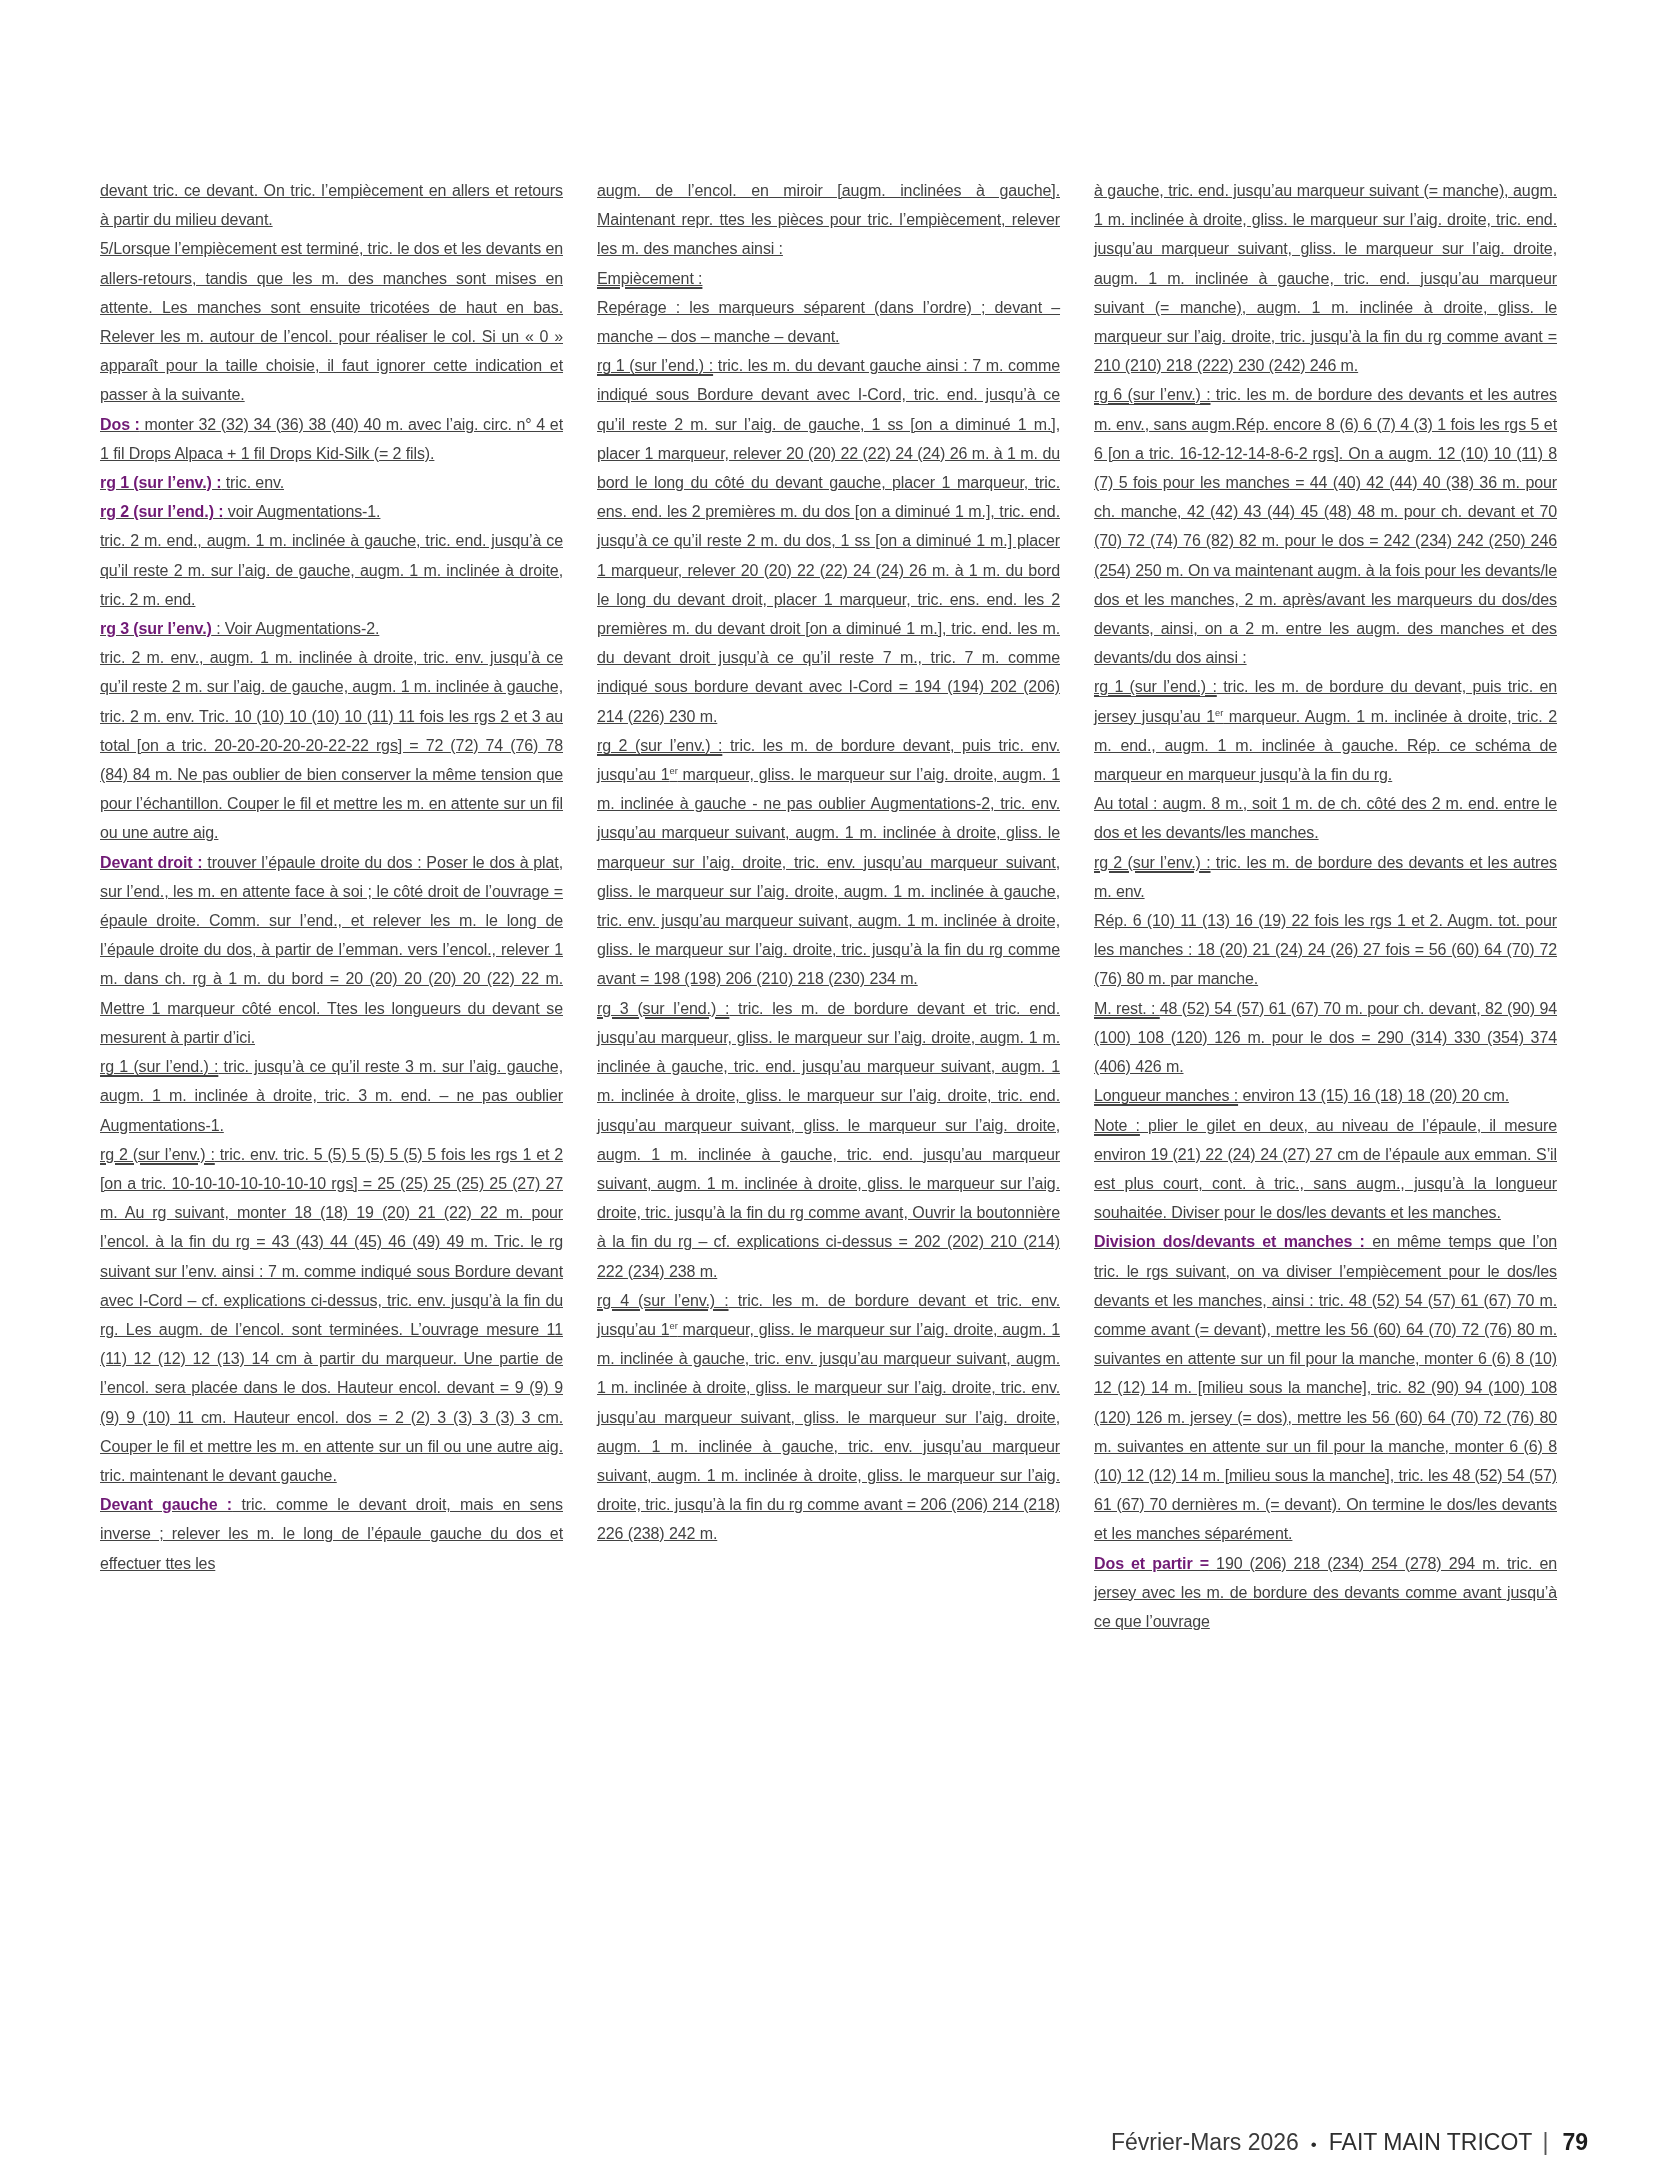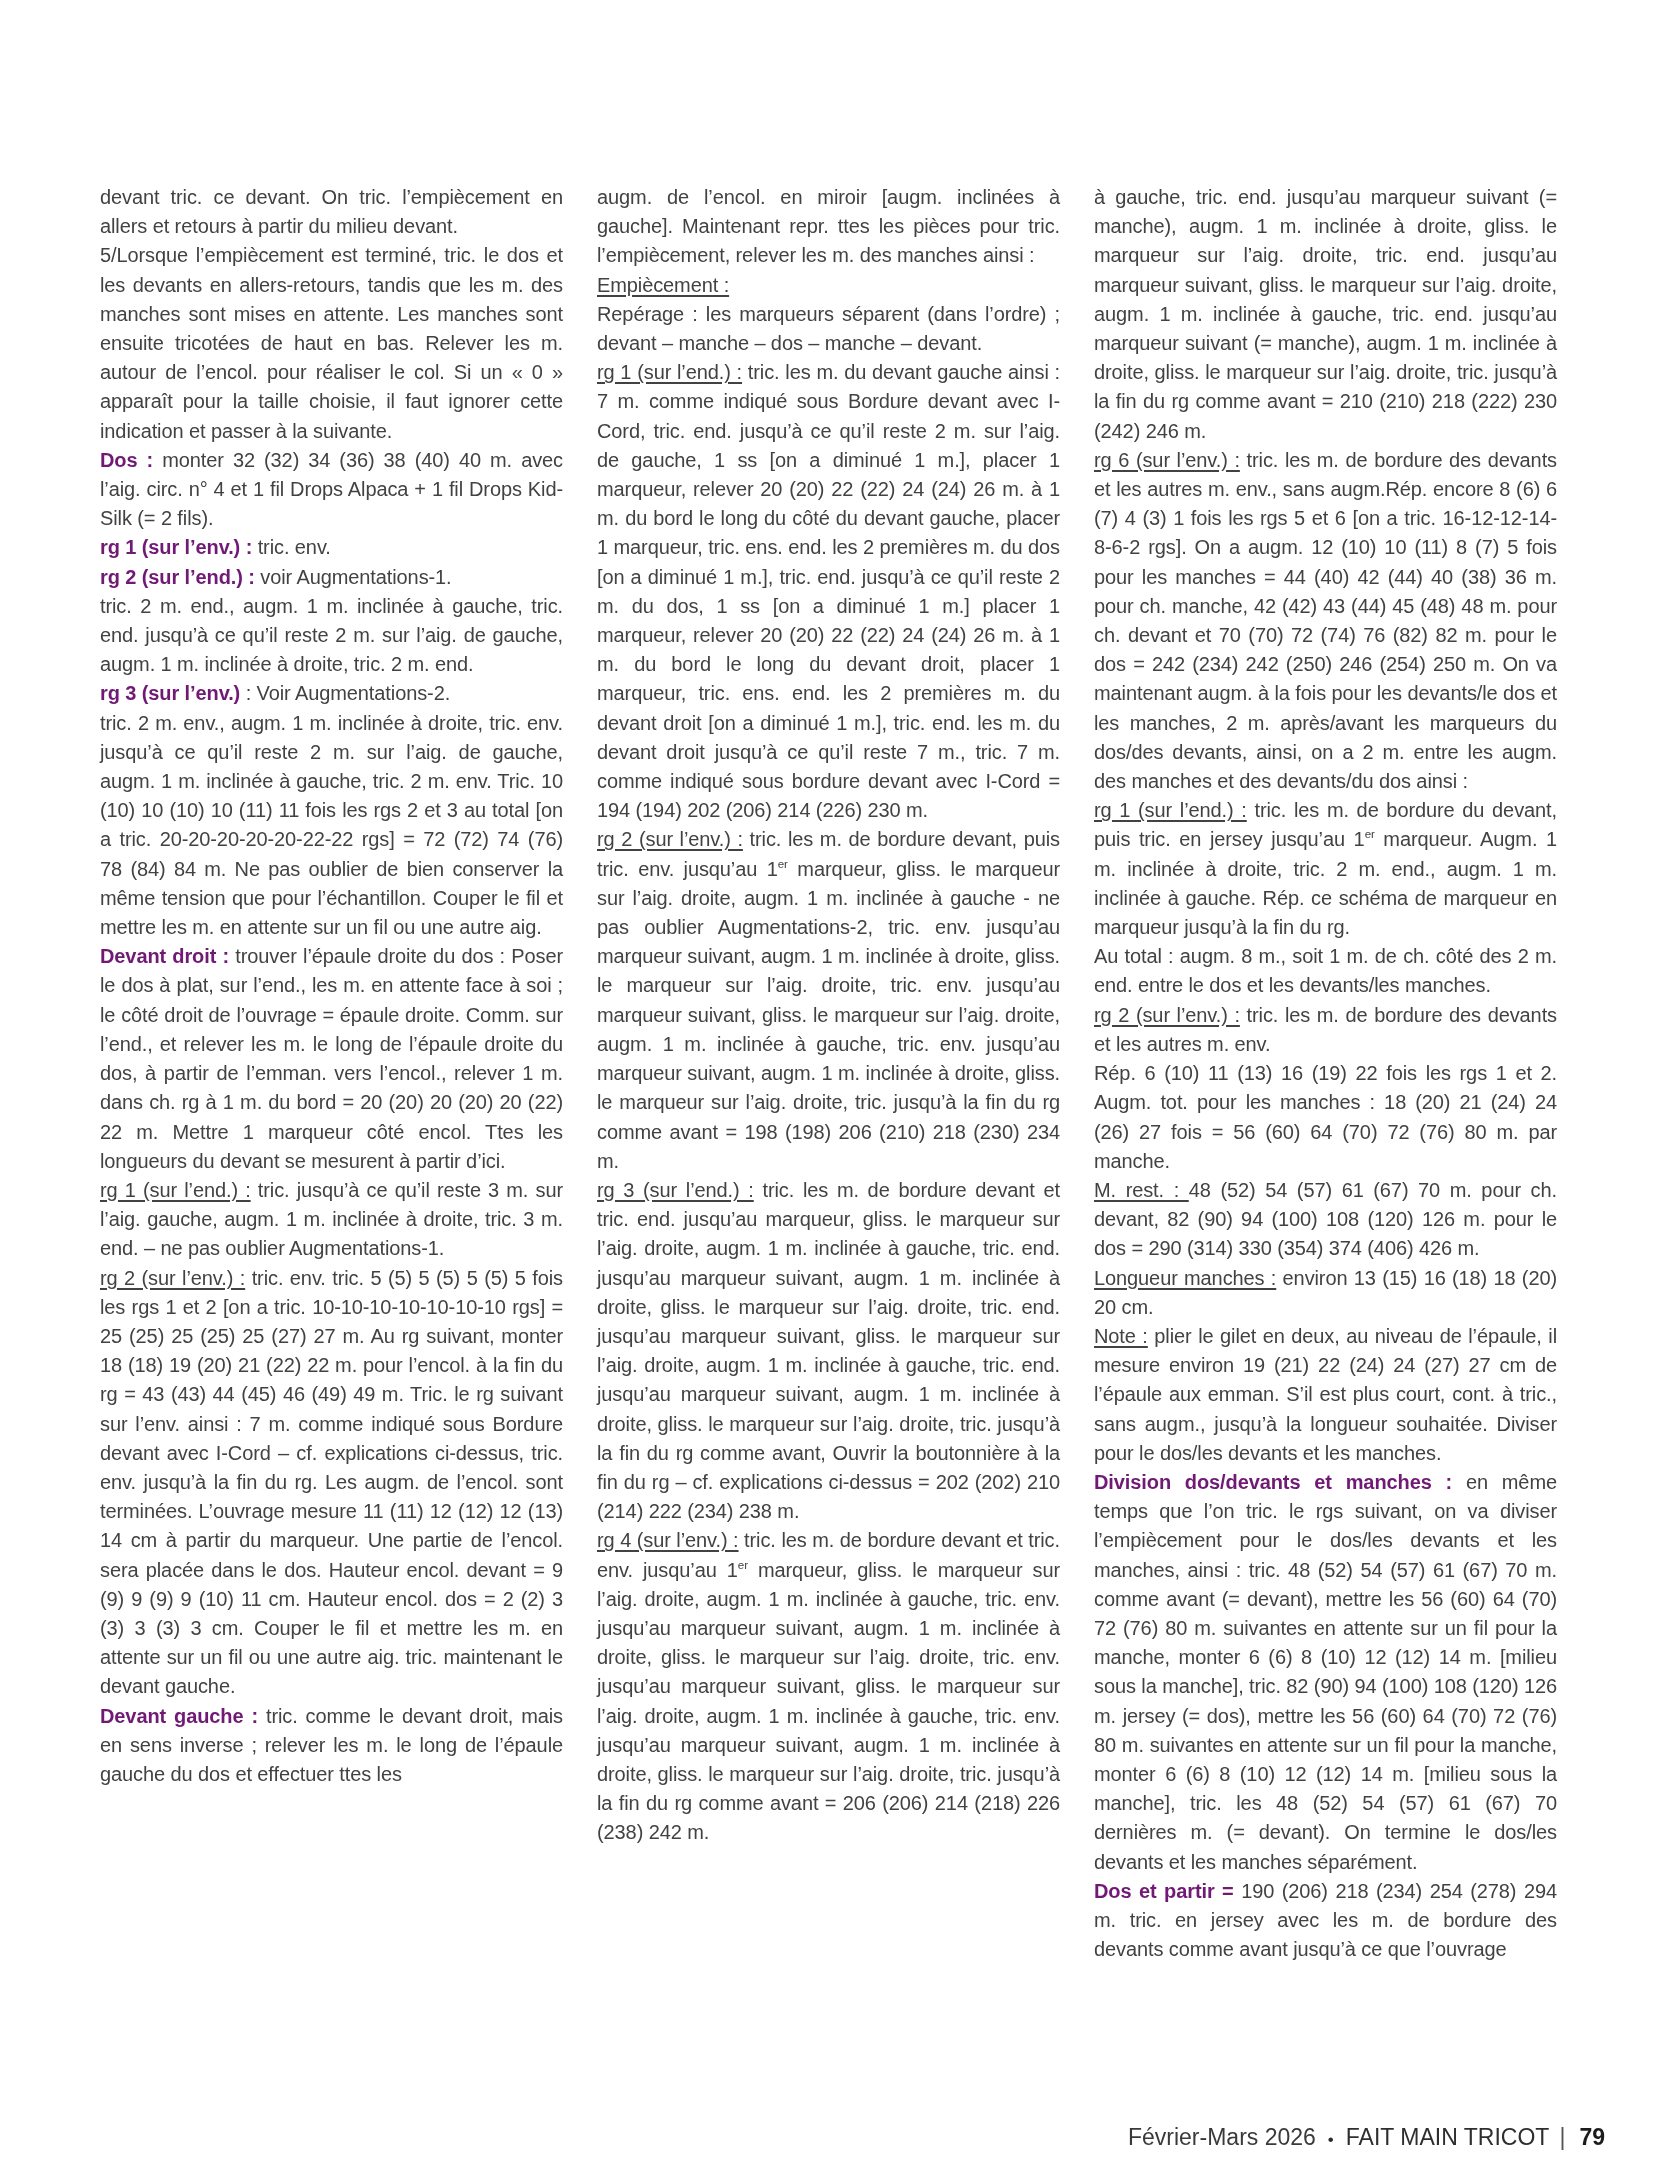--- a/index.html
+++ b/index.html
@@ -6,42 +6,43 @@
   #page{
     position:relative;
     width:1654px;height:2184px;
     background:#ffffff;
     overflow:hidden;
     font-family:"Liberation Sans","DejaVu Sans",sans-serif;
     color:#424242;
   }
   .col{
     position:absolute;
-    top:183px;
+    top:176px;
     width:463px;
-    font-size:20px;
+    font-size:16px;
     line-height:29.2px;
     letter-spacing:-0.1px;
     text-align:justify;
     color:#424242;
+    text-decoration:underline;
   }
   #col-0{left:100px;}
   #col-1{left:597px;}
   #col-2{left:1094px;}
   .col p{margin:0;padding:0;text-align:justify;}
   .s-p{font-weight:400;}
   .s-b{font-weight:700;color:#701a75;}
   .s-u{text-decoration:underline;text-decoration-thickness:1.5px;text-underline-offset:3px;}
   .s-s{vertical-align:super;font-size:0.58em;line-height:0;}
   #footer{
     position:absolute;
     top:2123px;
-    right:49px;
+    right:66px;
     font-size:23px;
-    line-height:28px;
+    line-height:39px;
     color:#3a3a3a;
     white-space:nowrap;
     margin-left:48px;
   }
   #footer .sep-bullet{font-size:17px;margin:0 12px;color:#2b2b2b;}
   #footer .mag{color:#2e2e2e;}
   #footer .sep-bar{margin:0 6px 0 10px;color:#555;font-weight:300;}
   #footer .pagenum{font-weight:700;color:#1c1c1c;margin-left:8px;}
 </style>
 </head>

